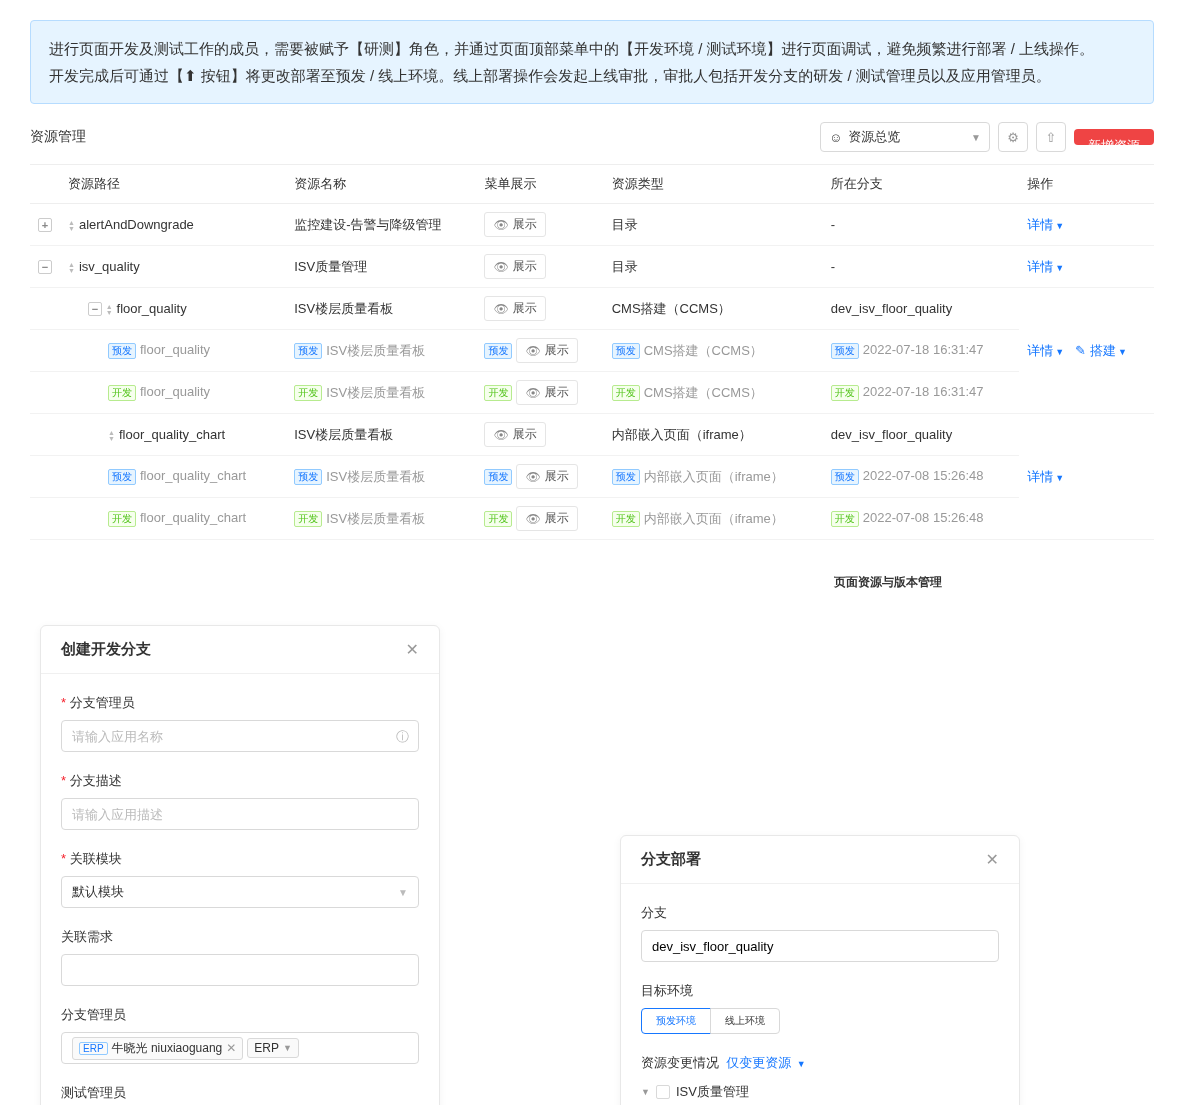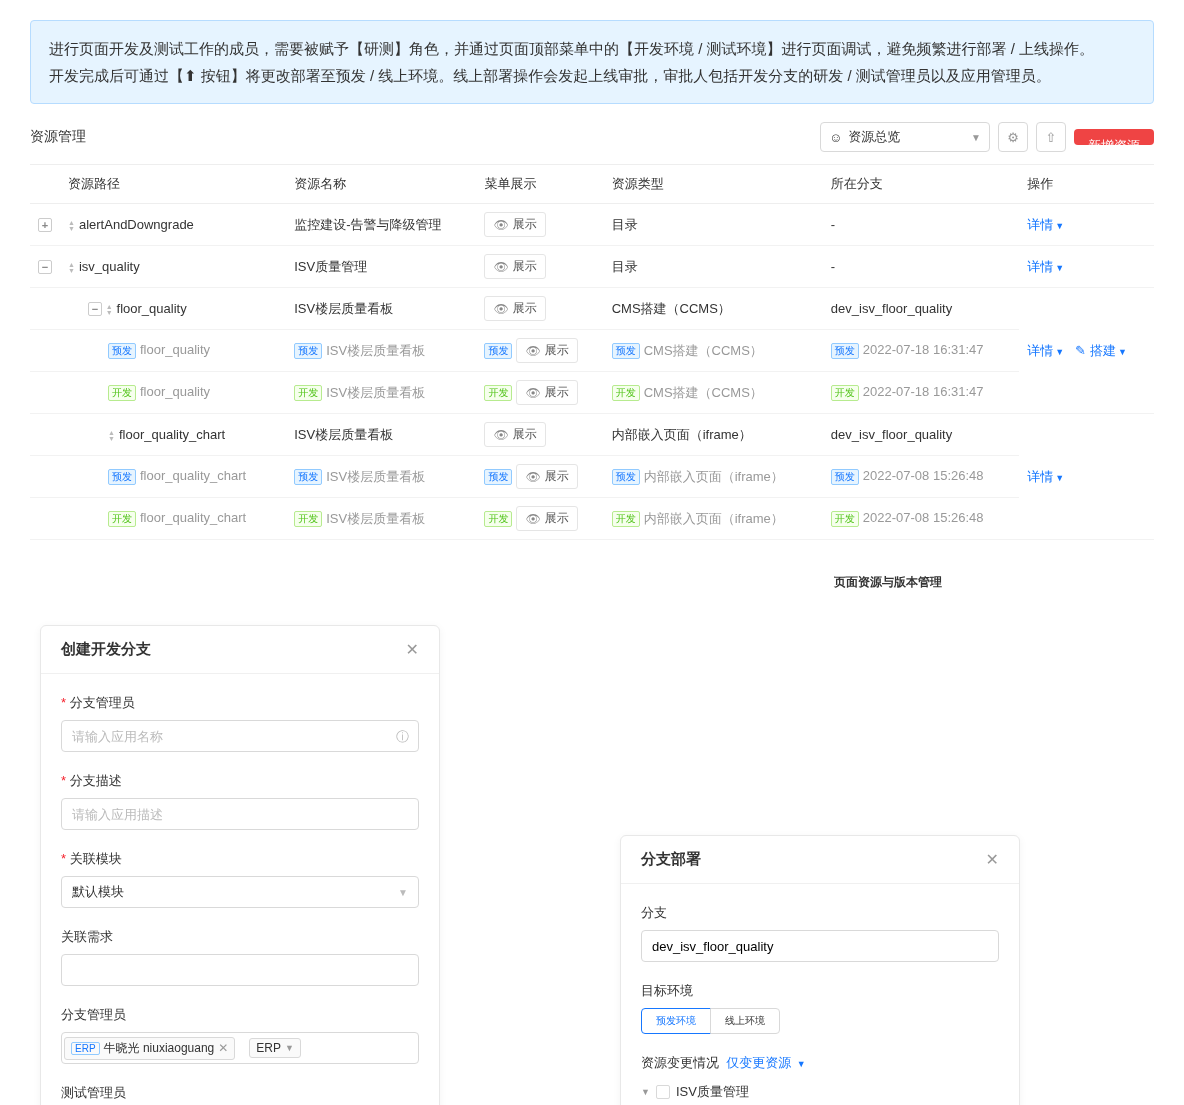--- a/index.html
+++ b/index.html
@@ -221,21 +221,21 @@
             <span>默认模块</span>
             <span style="color:#bbb;font-size:10px">▼</span>
           </div>
         </div>
         <div class="form-item">
           <label class="form-label">关联需求</label>
           <input class="input" style="">
         </div>
         <div class="form-item">
           <label class="form-label">分支管理员</label>
-          <div class="input" style="display:flex;align-items:center;gap:14px;padding:3px 2px">
+          <div class="input" style="display:flex;align-items:center;gap:4px;padding:3px 10px">
             <span class="tag">
                 <span class="mini">ERP</span>
                 <span>牛晓光 niuxiaoguang</span>
                 <span class="x">✕</span>
               </span>
             <span class="tag">
                 <span>ERP</span>
                 <span style="font-size:9px;color:#999">▼</span>
               </span>
           </div>

